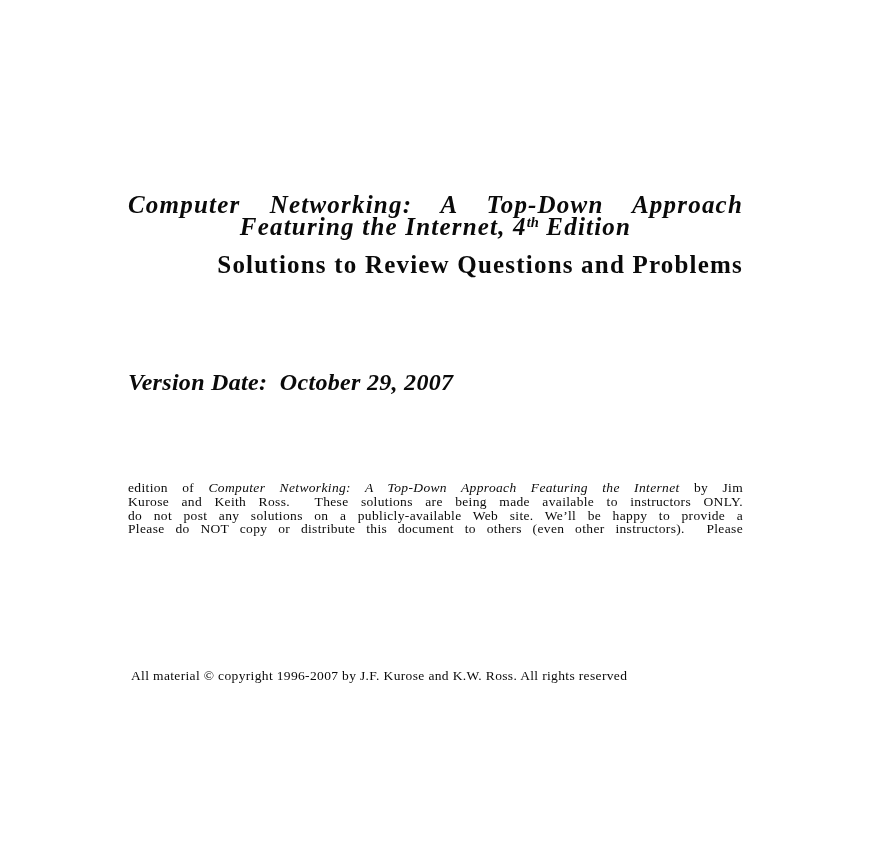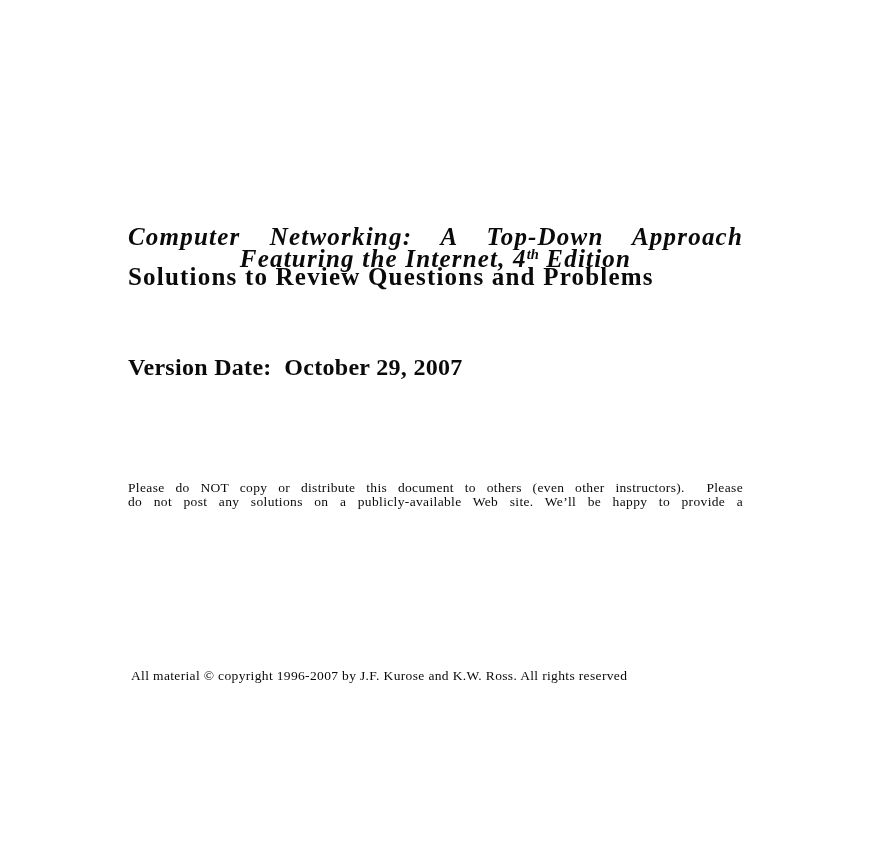--- a/index.html
+++ b/index.html
@@ -21,37 +21,38 @@
     left: 128px;
     width: 615px;
   }
   .book-title {
     top: 194px;
     font-size: 25px;
     font-weight: bold;
     font-style: italic;
     line-height: 22px;
     letter-spacing: 1.2px;
-    margin-top: 32px;
   }
   .subtitle {
-    top: 266px;
+    top: 254px;
     font-size: 25px;
     font-weight: bold;
     line-height: 22px;
     letter-spacing: 1.2px;
     white-space: nowrap;
+    text-align: right;
   }
   .version-date {
-    top: 356px;
+    top: 371px;
     font-size: 24px;
     font-weight: bold;
     line-height: 22px;
     letter-spacing: 0.3px;
     white-space: nowrap;
+    font-style: italic;
   }
   .notice {
     top: 481px;
     font-size: 13.5px;
     line-height: 13.8px;
     letter-spacing: 0.35px;
   }
   .copyright {
     left: 131px;
     top: 669px;
@@ -85,19 +86,21 @@
   <div class="block book-title">
       <div class="tline just"><span>Computer Networking: A Top-Down Approach</span></div>
       <div class="tline"><span>Featuring the Internet, 4</span><span class="sup">th</span><span> Edition</span></div>
     </div>
 
   <div class="block subtitle">Solutions to Review Questions and Problems</div>
 
   <div class="block version-date">Version Date:&nbsp; October 29, 2007</div>
 
   <div class="block notice">
+      <div class="tline just"><span>edition of </span><span class="it">Computer Networking: A Top-Down Approach Featuring the Internet</span><span> by Jim</span></div>
+      <div class="tline just"><span>Kurose and Keith Ross.&nbsp; These solutions are being made available to instructors ONLY.</span></div>
+      <div class="tline just"><span>do not post any solutions on a publicly-available Web site. We’ll be happy to provide a</span></div>
       <div class="tline just"><span>Please do NOT copy or distribute this document to others (even other instructors).&nbsp; Please</span></div>
-      <div class="tline just"><span>do not post any solutions on a publicly-available Web site. We’ll be happy to provide a</span></div>
     </div>
 
   <div class="block copyright">All material © copyright 1996-2007 by J.F. Kurose and K.W. Ross. All rights reserved</div>
 
 </div>
 
 </body></html>

